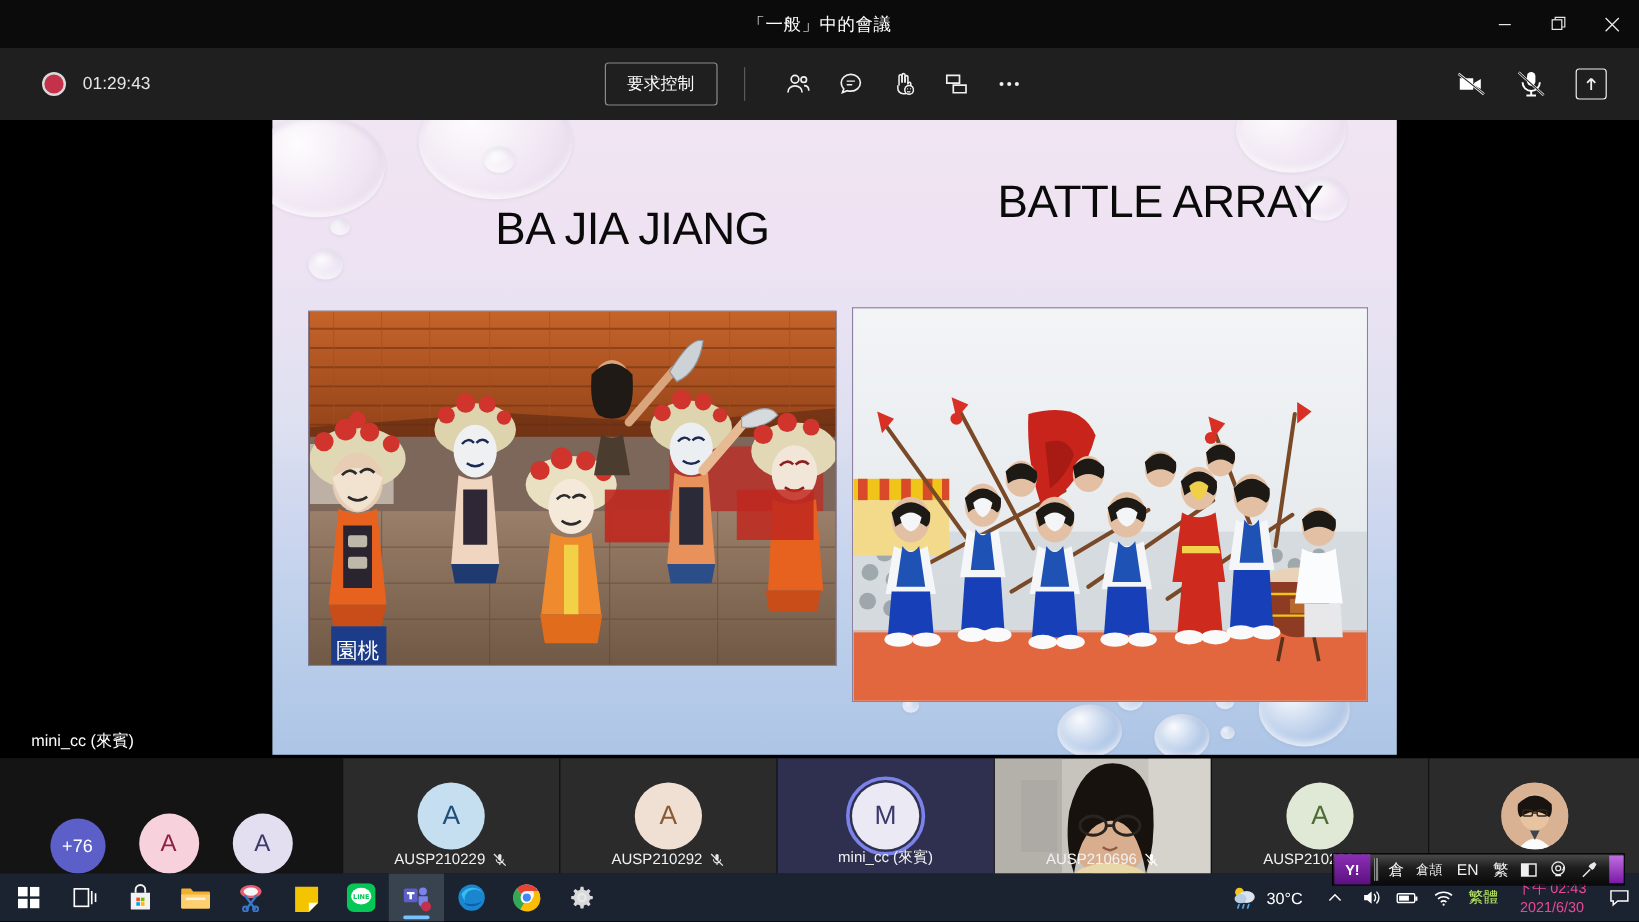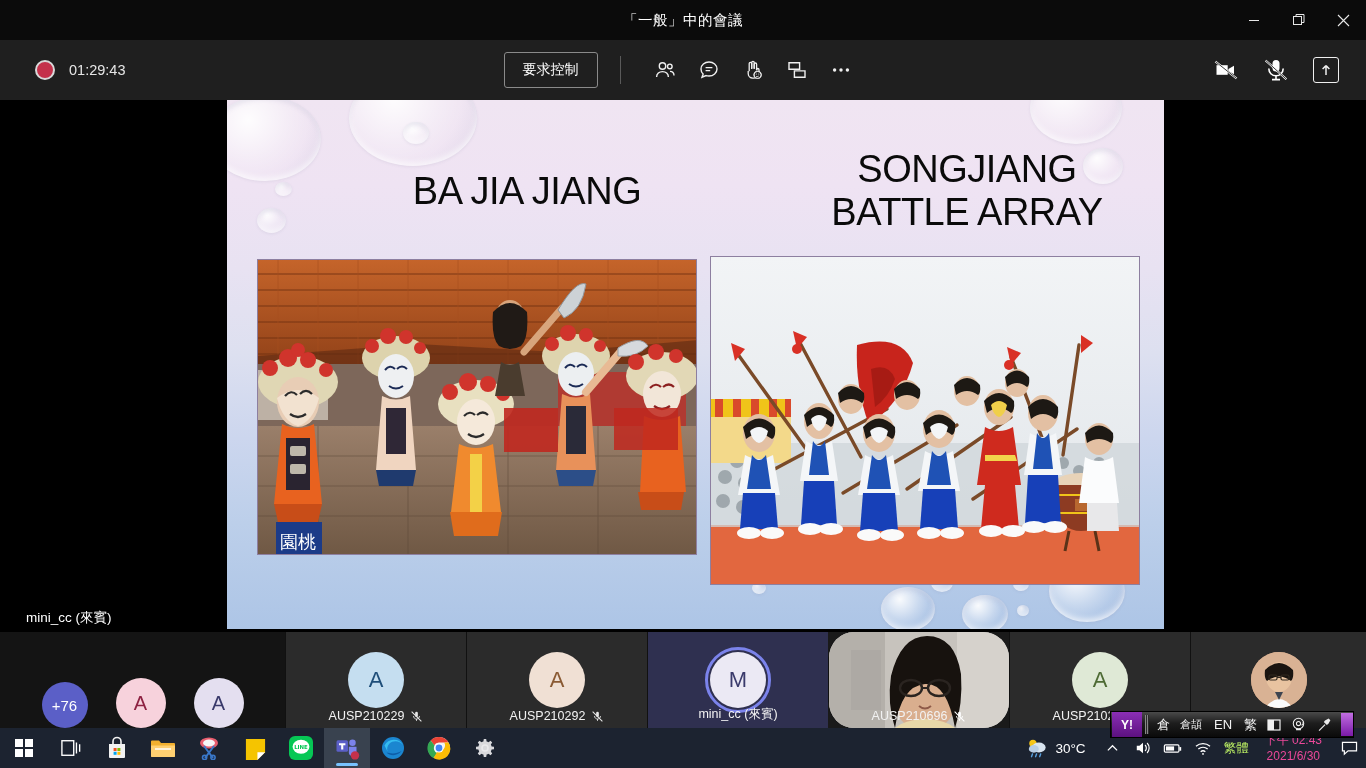--- a/index.html
+++ b/index.html
@@ -110,21 +110,21 @@
     position:absolute; top:632px; left:0; width:1366px; height:96px;
     background:#1a1a1a; display:flex; align-items:stretch;
   }
   .overflow-zone { width:285px; display:flex; align-items:flex-end; justify-content:center;
                    gap:28px; background:#141414; }
   .ptile { position:relative; width:181px; background:#2b2b2b;
            border-left:1px solid #111; display:flex; align-items:center;
            justify-content:center; }
   .ptile.dark { background:#2b2b2b; }
   .ptile.active { background:#2f3050; }
-  .ptile.video { background:#6b6f72;border-radius:26px; }
+  .ptile.video { background:#6b6f72; }
   .avatar {
     width:50px; height:50px; border-radius:50%;
     display:flex; align-items:center; justify-content:center;
     font-size:20px; font-weight:400;
   }
   .avatar.big { width:56px; height:56px; font-size:22px; }
   .ring { width:66px; height:66px; border-radius:50%;
           border:3px solid #7b83eb; display:flex; align-items:center;
           justify-content:center; }
   .overflow-badge {
@@ -323,21 +323,20 @@
       <div class="drop" style="left:704px;  top:473px;  width:22px;  height:19px;"></div>
       <div class="drop" style="left:654px;  top:487px;  width:54px;  height:44px;"></div>
       <div class="drop" style="left:735px;  top:495px;  width:46px;  height:38px;"></div>
       <div class="drop" style="left:786px;  top:477px;  width:16px;  height:14px;"></div>
       <div class="drop" style="left:822px;  top:460px;  width:76px;  height:62px;"></div>
       <div class="drop" style="left:790px;  top:505px;  width:12px;  height:11px;"></div>
 
       <div class="slide-title" id="title-left">BA JIA JIANG</div>
 
       <div class="slide-title" id="title-right">
-        <div>SONGJIANG</div>
         <div>BATTLE ARRAY</div>
       </div>
 
       <div class="photo" id="photo-left">
         <svg width="440" height="296" viewBox="0 0 440 296" preserveAspectRatio="none">
           <defs>
             <linearGradient id="roofg" x1="0" y1="0" x2="0" y2="1">
               <stop offset="0" stop-color="#c5642a"></stop>
                 <stop offset="1" stop-color="#8a3d16"></stop>
             </linearGradient>

